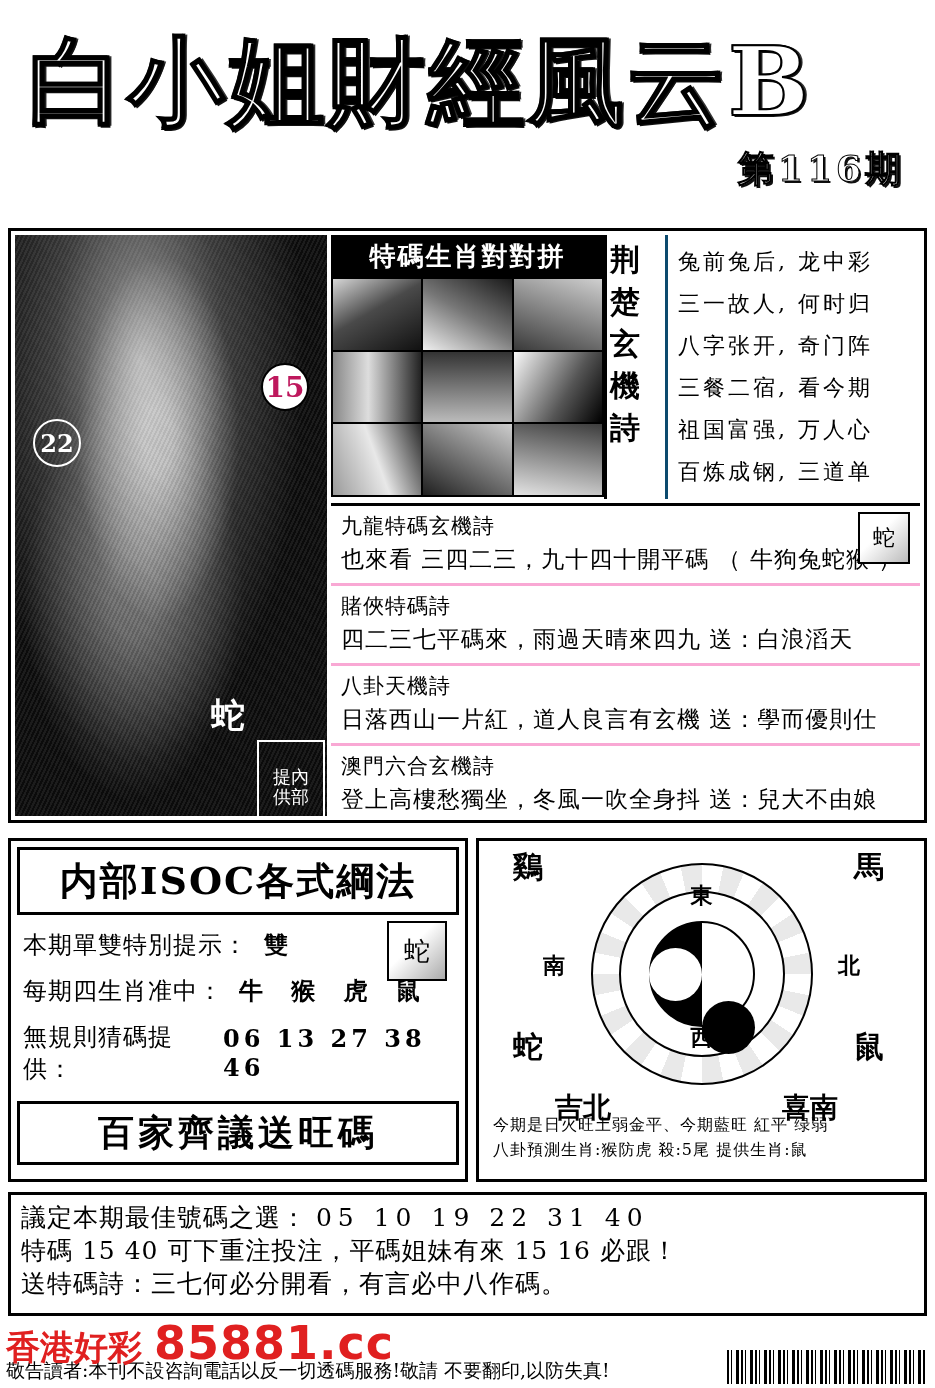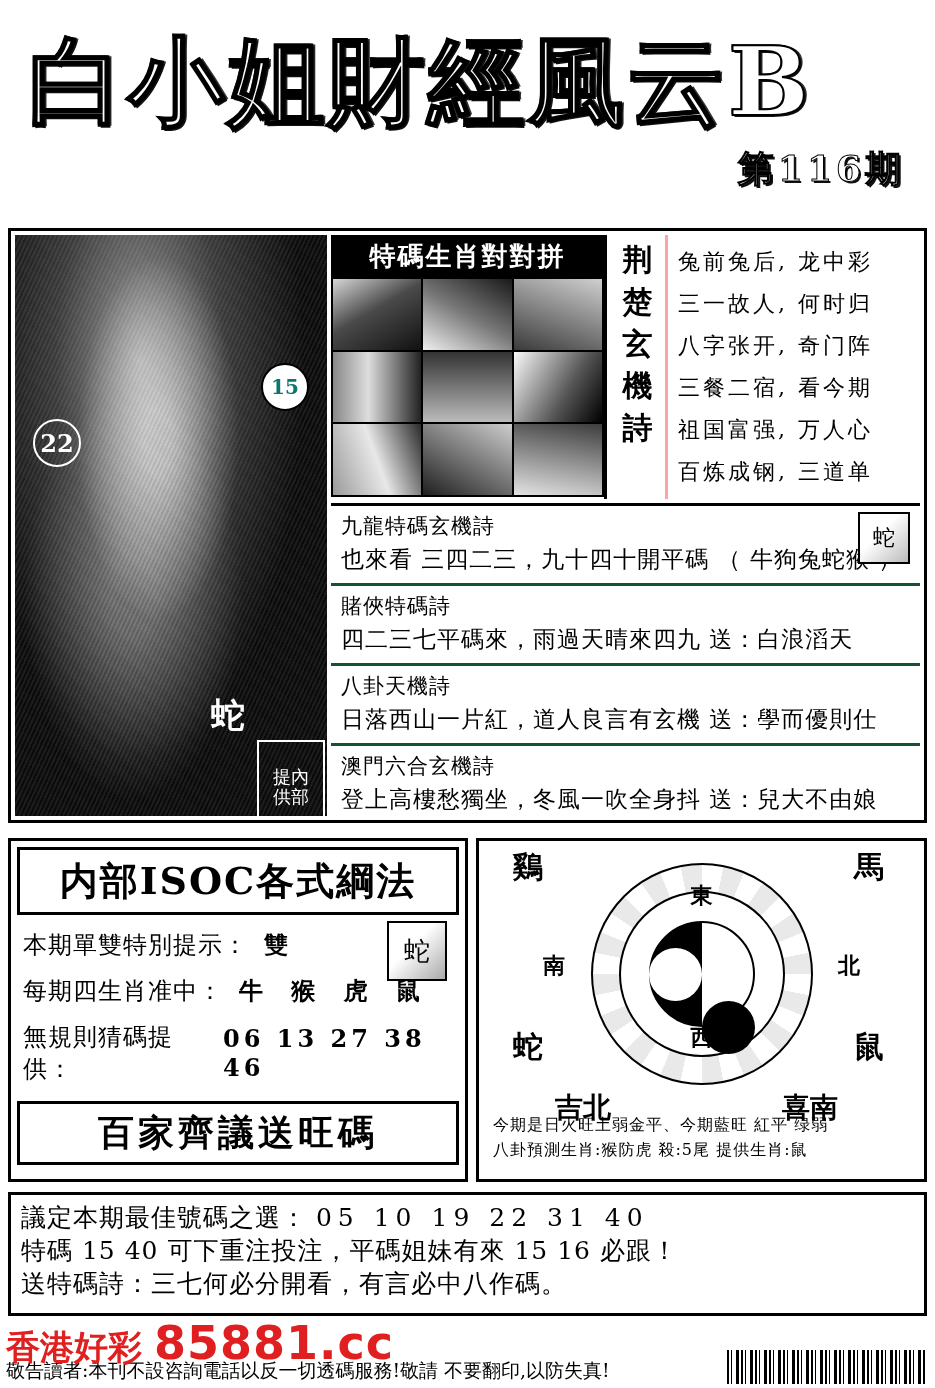--- a/index.html
+++ b/index.html
@@ -36,21 +36,21 @@
     content:"";position:absolute;inset:0;
     background:
       repeating-linear-gradient(115deg, rgba(255,255,255,.07) 0 2px, rgba(0,0,0,.14) 2px 4px),
       radial-gradient(ellipse at 46% 35%, rgba(255,255,255,.55) 0 6%, rgba(255,255,255,0) 34%),
       radial-gradient(ellipse at 38% 62%, rgba(255,255,255,.30) 0 8%, rgba(255,255,255,0) 40%);
     mix-blend-mode:screen;}
   .ball{position:absolute;border:2px solid #fff;border-radius:50%;color:#fff;
     font-family:"DejaVu Serif","Liberation Serif",serif;font-weight:bold;
     display:flex;align-items:center;justify-content:center;z-index:4;}
   .ball.b22{left:18px;top:184px;width:44px;height:44px;font-size:24px;}
-  .ball.b15{left:246px;top:128px;width:44px;height:44px;font-size:20px;border-color:#000;color:#0f766e;background:#fff;}
+  .ball.b15{left:246px;top:128px;width:44px;height:44px;font-size:28px;border-color:#000;color:#be185d;background:#fff;}
   .snake-label{position:absolute;left:196px;top:458px;color:#fff;font-size:34px;
     font-family:"DejaVu Serif","Liberation Serif",serif;font-weight:bold;z-index:4;letter-spacing:2px;}
   .stamp{position:absolute;left:242px;top:505px;width:64px;height:62px;border:2px solid #fff;color:#fff;
     font-family:"DejaVu Serif","Liberation Serif",serif;font-size:18px;line-height:20px;
     display:flex;flex-direction:column;align-items:center;justify-content:center;z-index:4;padding:14px 0;}
 
   
   .rightcol{position:absolute;left:320px;top:4px;right:4px;bottom:4px;}
 
   .topstrip{position:relative;height:268px;border-bottom:3px solid #000;}
@@ -62,27 +62,27 @@
   .pcell:nth-child(2){background:linear-gradient(30deg,#efefef,#777 50%,#1a1a1a);}
   .pcell:nth-child(3){background:linear-gradient(200deg,#cfcfcf,#3a3a3a);}
   .pcell:nth-child(4){background:linear-gradient(90deg,#888,#ddd 40%,#222);}
   .pcell:nth-child(5){background:linear-gradient(0deg,#bbb,#333);}
   .pcell:nth-child(6){background:linear-gradient(120deg,#fafafa,#555 60%,#000);}
   .pcell:nth-child(7){background:linear-gradient(70deg,#9a9a9a,#e8e8e8 50%,#2b2b2b);}
   .pcell:nth-child(8){background:linear-gradient(210deg,#cdcdcd,#1f1f1f);}
   .pcell:nth-child(9){background:linear-gradient(10deg,#e3e3e3,#3d3d3d);}
 
   .poembox{position:absolute;left:279px;top:0;right:0;height:264px;display:flex;}
-  .poem-vert{width:58px;border-right:3px solid #fca5a5;box-sizing:border-box;
+  .poem-vert{width:58px;border-right:3px solid #0c4a6e;box-sizing:border-box;
     display:flex;flex-direction:column;align-items:center;justify-content:flex-start;padding-top:4px;
-    font-family:"DejaVu Serif","Liberation Serif",serif;font-weight:bold;font-size:30px;line-height:42px;text-align:center;}
+    font-family:"DejaVu Serif","Liberation Serif",serif;font-weight:bold;font-size:30px;line-height:42px;}
   .poem-lines{flex:1;display:flex;flex-direction:column;justify-content:space-around;padding:6px 10px;}
   .poem-lines div{font-family:"DejaVu Serif","Liberation Serif",serif;font-size:22px;letter-spacing:3px;}
 
-  .secrow{border-bottom:3px solid #14532d;padding:6px 10px 8px 10px;position:relative;}
+  .secrow{border-bottom:3px solid #f9a8d4;padding:6px 10px 8px 10px;position:relative;}
   .secrow:last-child{border-bottom:none;}
   .secrow .t{font-family:"DejaVu Serif","Liberation Serif",serif;font-size:21px;letter-spacing:1px;}
   .secrow .b{font-family:"DejaVu Serif","Liberation Serif",serif;font-size:23px;letter-spacing:1px;margin-top:4px;}
   .seal{position:absolute;right:10px;top:6px;width:48px;height:48px;border:2px solid #000;
     background:linear-gradient(135deg,#fff 40%,#bbb);display:flex;align-items:center;justify-content:center;font-size:22px;}
 
   
   .lowleft{position:absolute;left:8px;top:838px;width:460px;height:344px;border:3px solid #000;box-sizing:border-box;padding:6px;}
   .titlebar{border:3px solid #000;height:62px;display:flex;align-items:center;justify-content:center;
     font-family:"DejaVu Serif","Liberation Serif",serif;font-weight:bold;font-size:38px;letter-spacing:2px;}

